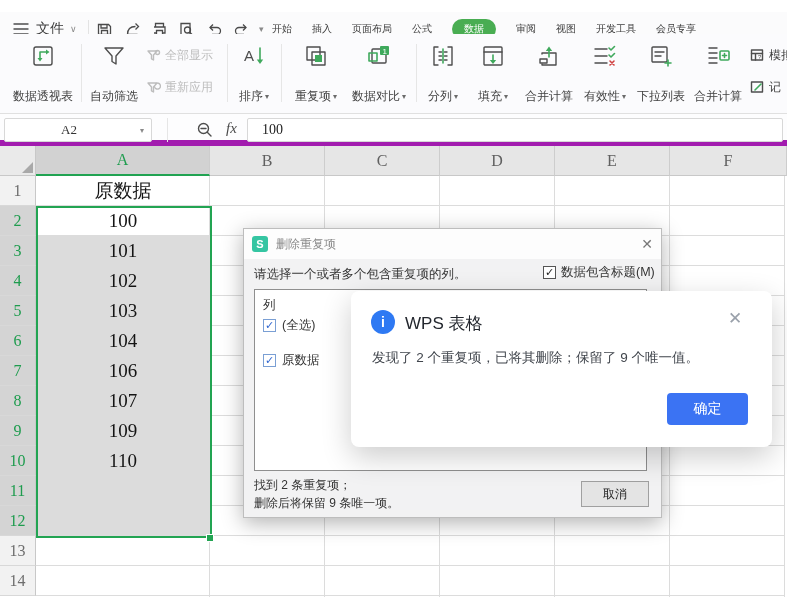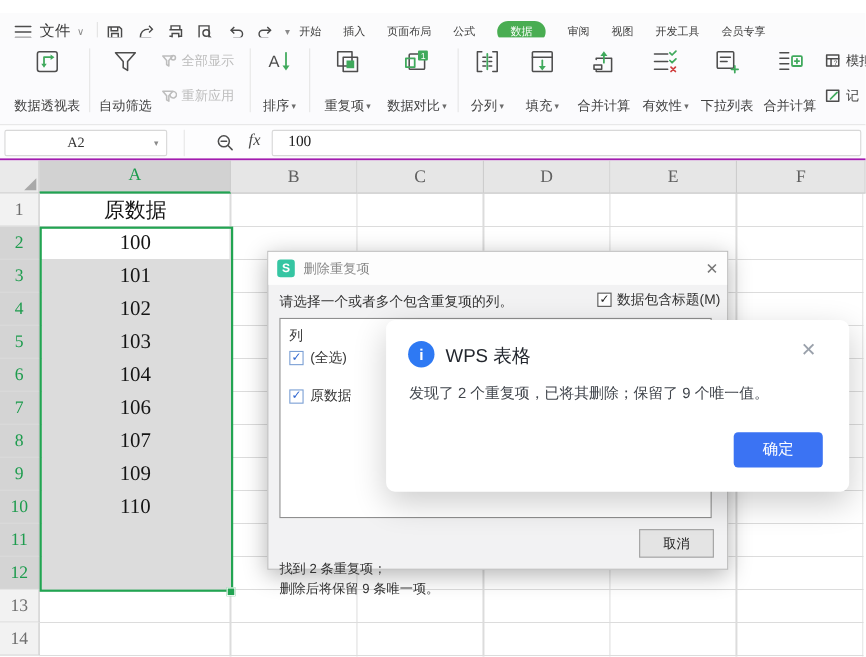--- a/index.html
+++ b/index.html
@@ -28,21 +28,21 @@
   .rb-small.disabled { color:#bdbdbd; }
   .rb-small svg { width:15px; height:15px; }
   .stroke { stroke:#4d4d4d; fill:none; stroke-width:1.4; stroke-linecap:round; stroke-linejoin:round; }
   .gstroke { stroke:#3fa95c; fill:none; stroke-width:1.6; stroke-linecap:round; stroke-linejoin:round; }
   .gfill { fill:#3fa95c; }
   .rstroke { stroke:#d04040; fill:none; stroke-width:1.6; stroke-linecap:round; }
   .graystroke { stroke:#bdbdbd; fill:none; stroke-width:1.4; stroke-linecap:round; stroke-linejoin:round; }
   .corner-launcher { position:absolute; left:215px; top:92px; width:8px; height:8px; border-right:1px solid #9a9a9a; border-bottom:1px solid #9a9a9a; }
 
   
-  #formulabar { left:0; top:114px; width:787px; height:32px; background:#fdfdfe; border-bottom:2px solid #a21caf; }
+  #formulabar { left:0; top:114px; width:787px; height:32px; background:#fdfdfe; border-bottom:6px solid #a21caf; }
   #namebox { position:absolute; left:4px; top:4px; width:148px; height:24px; background:#fff; border:1px solid #d8d8d8; border-radius:2px; display:flex; align-items:center; }
   #namebox .nb-text { flex:1; text-align:center; font-family:"Liberation Serif", serif; font-size:13px; color:#333; }
   #namebox .nb-caret { width:18px; text-align:center; font-size:8px; color:#8a8a8a; }
   .fb-divider { position:absolute; left:167px; top:4px; width:1px; height:24px; background:#e6e6e6; }
   #zoomout-icon { position:absolute; left:196px; top:7px; width:18px; height:18px; }
   #fx { position:absolute; left:226px; top:6px; font-family:"Liberation Serif", serif; font-style:italic; font-size:15px; color:#4a4a4a;text-align:right; }
   #formula-input { position:absolute; left:247px; top:4px; width:536px; height:24px; background:#fff; border:1px solid #d8d8d8; border-radius:2px; display:flex; align-items:center; padding-left:14px; font-family:"Liberation Serif", serif; font-size:14px; color:#222; }
 
   
   #grid { left:0; top:146px; width:787px; height:451px; background:#fff; }
@@ -69,21 +69,21 @@
   #dup-title { margin-left:8px; font-size:12px; color:#8a8a8a; }
   #dup-close { margin-left:auto; font-size:14px; color:#777; cursor:default; }
   #dup-prompt { position:absolute; left:10px; top:37px; font-size:12.5px; color:#333; }
   .cb { width:13px; height:13px; background:#fff; display:inline-flex; align-items:center; justify-content:center; font-size:11px; line-height:1; }
   .cb.dark { border:1px solid #555; color:#222; }
   .cb.blue { border:1px solid #7a9fd4; color:#2f66d0; }
   #dup-header-cb { position:absolute; left:299px; top:35px; display:flex; align-items:center; gap:5px; font-size:12.5px; color:#333; }
   #dup-listbox { position:absolute; left:10px; top:60px; width:393px; height:182px; background:#fff; border:1px solid #8f8f8f; }
   #dup-list-header { position:absolute; left:8px; top:7px; font-size:12.5px; color:#333; }
   .dup-item { position:absolute; left:8px; display:flex; align-items:center; gap:6px; font-size:12.5px; color:#333; }
-  #dup-status { position:absolute; left:10px; top:247px; font-size:12px; color:#333; line-height:18px;margin-top:32px; }
+  #dup-status { position:absolute; left:10px; top:247px; font-size:12px; color:#333; line-height:18px; }
   .dlg-btn { position:absolute; top:252px; height:26px; background:#e4e4e4; border:1px solid #a0a0a0; font-size:12px; color:#222; font-family:"Liberation Sans", sans-serif; display:flex; align-items:center; justify-content:center; cursor:default; }
   #btn-remove { left:237px; width:88px; }
   #btn-cancel { left:337px; width:68px; }
 
   
   #msgdialog { left:351px; top:291px; width:421px; height:156px; background:#fff; border-radius:8px; box-shadow:0 10px 30px rgba(0,0,0,.2); z-index:40; }
   #msg-info { position:absolute; left:20px; top:19px; width:24px; height:24px; background:#2e79f3; border-radius:50%; color:#fff; font-size:14px; font-weight:bold; display:flex; align-items:center; justify-content:center; }
   #msg-title { position:absolute; left:54px; top:21px; font-size:17px; color:#23272e; }
   #msg-close { position:absolute; left:377px; top:17px; font-size:17px; color:#9aa1ab; cursor:default; }
   #msg-body { position:absolute; left:21px; top:58px; font-size:13.5px; color:#40454c; }

